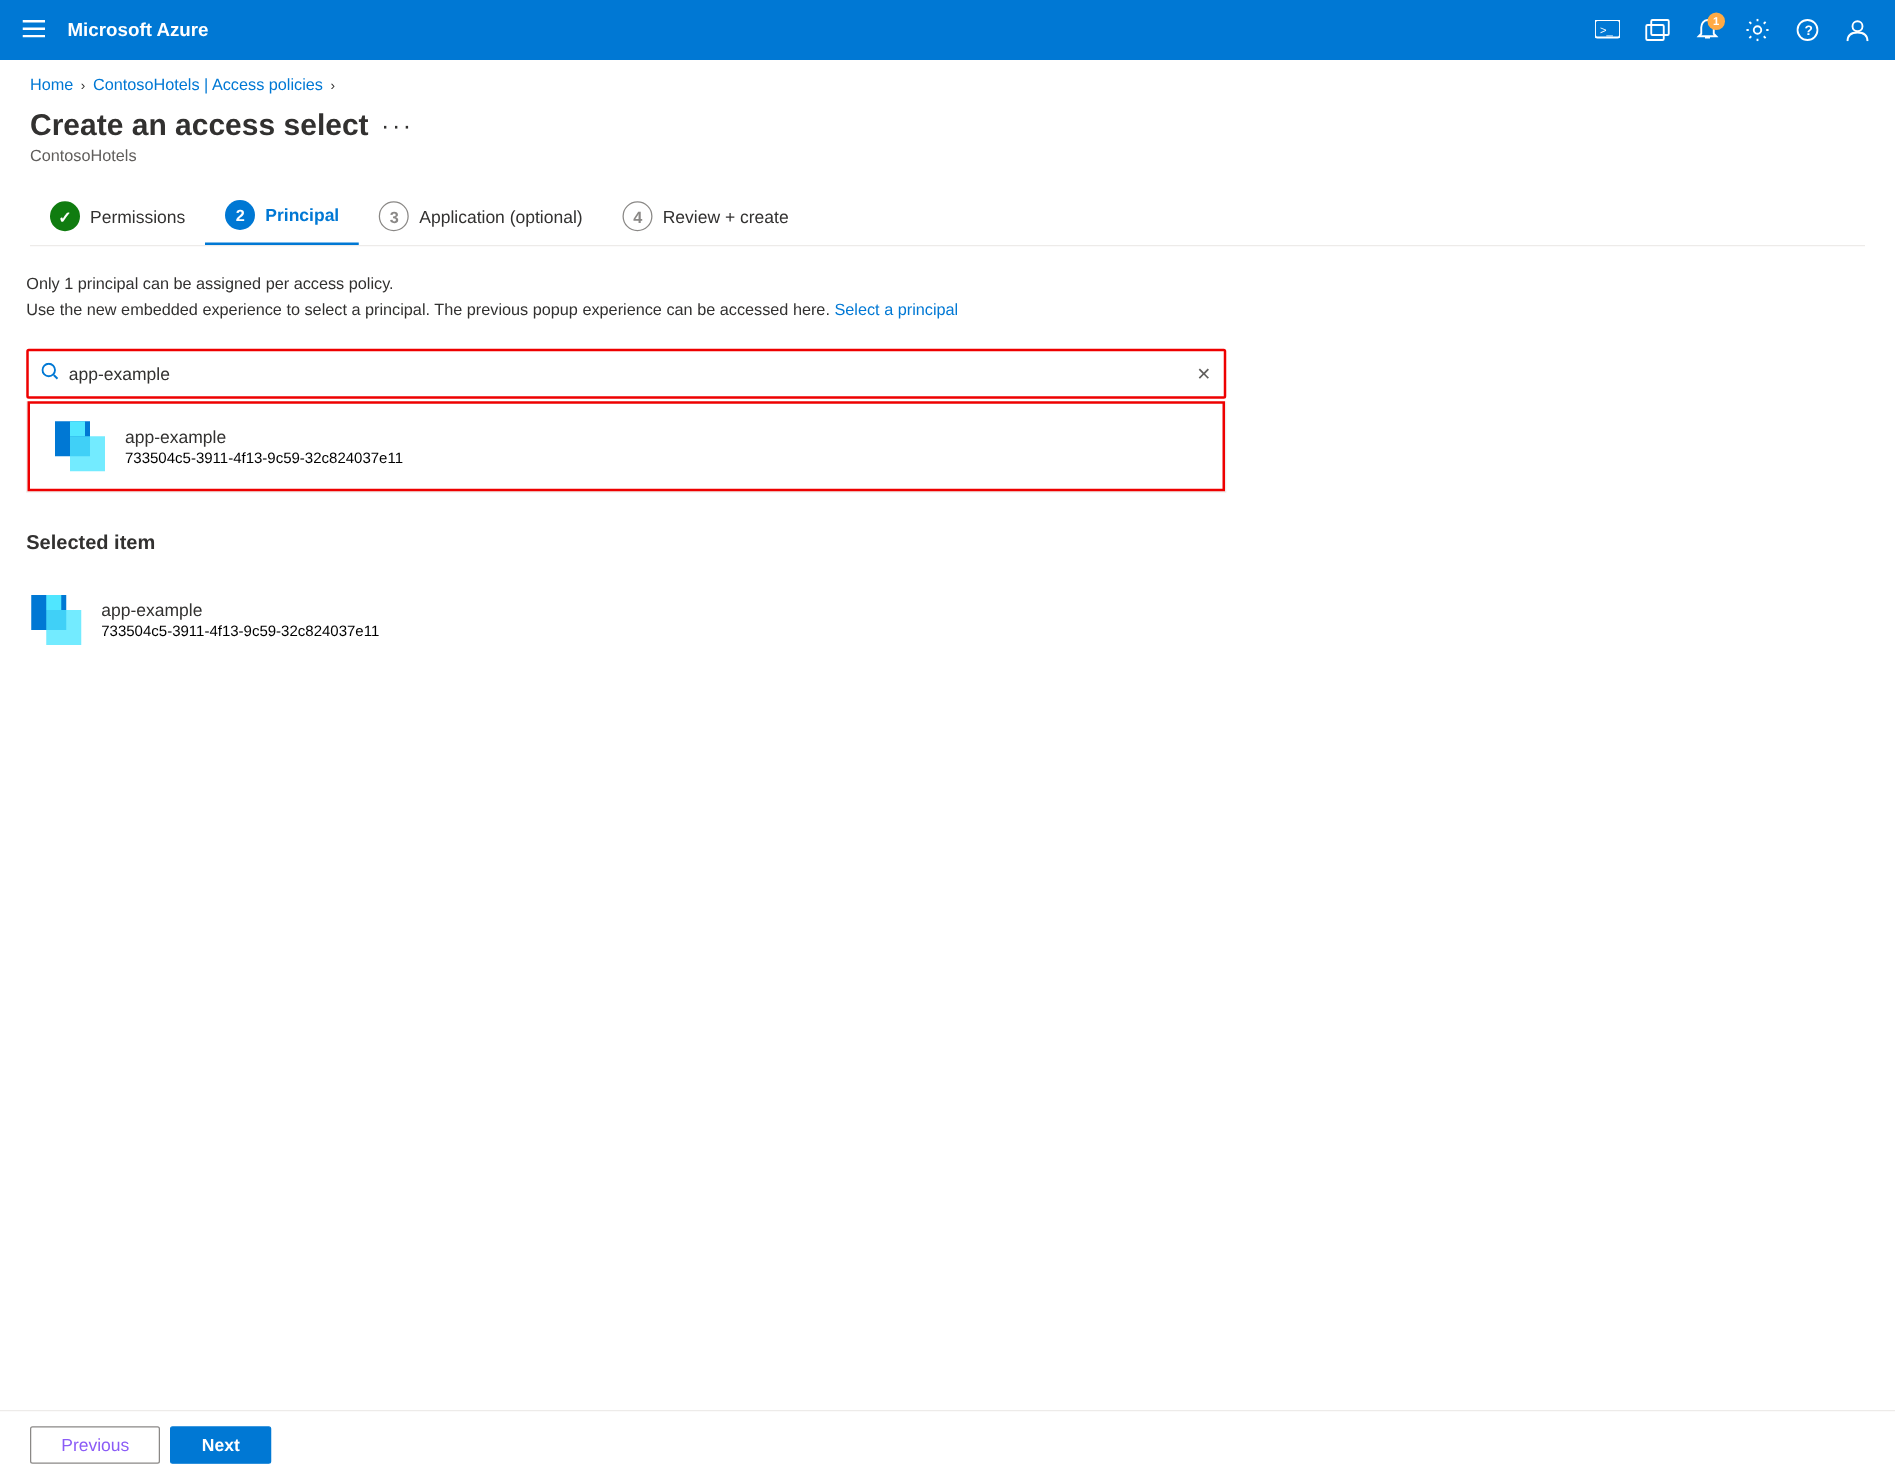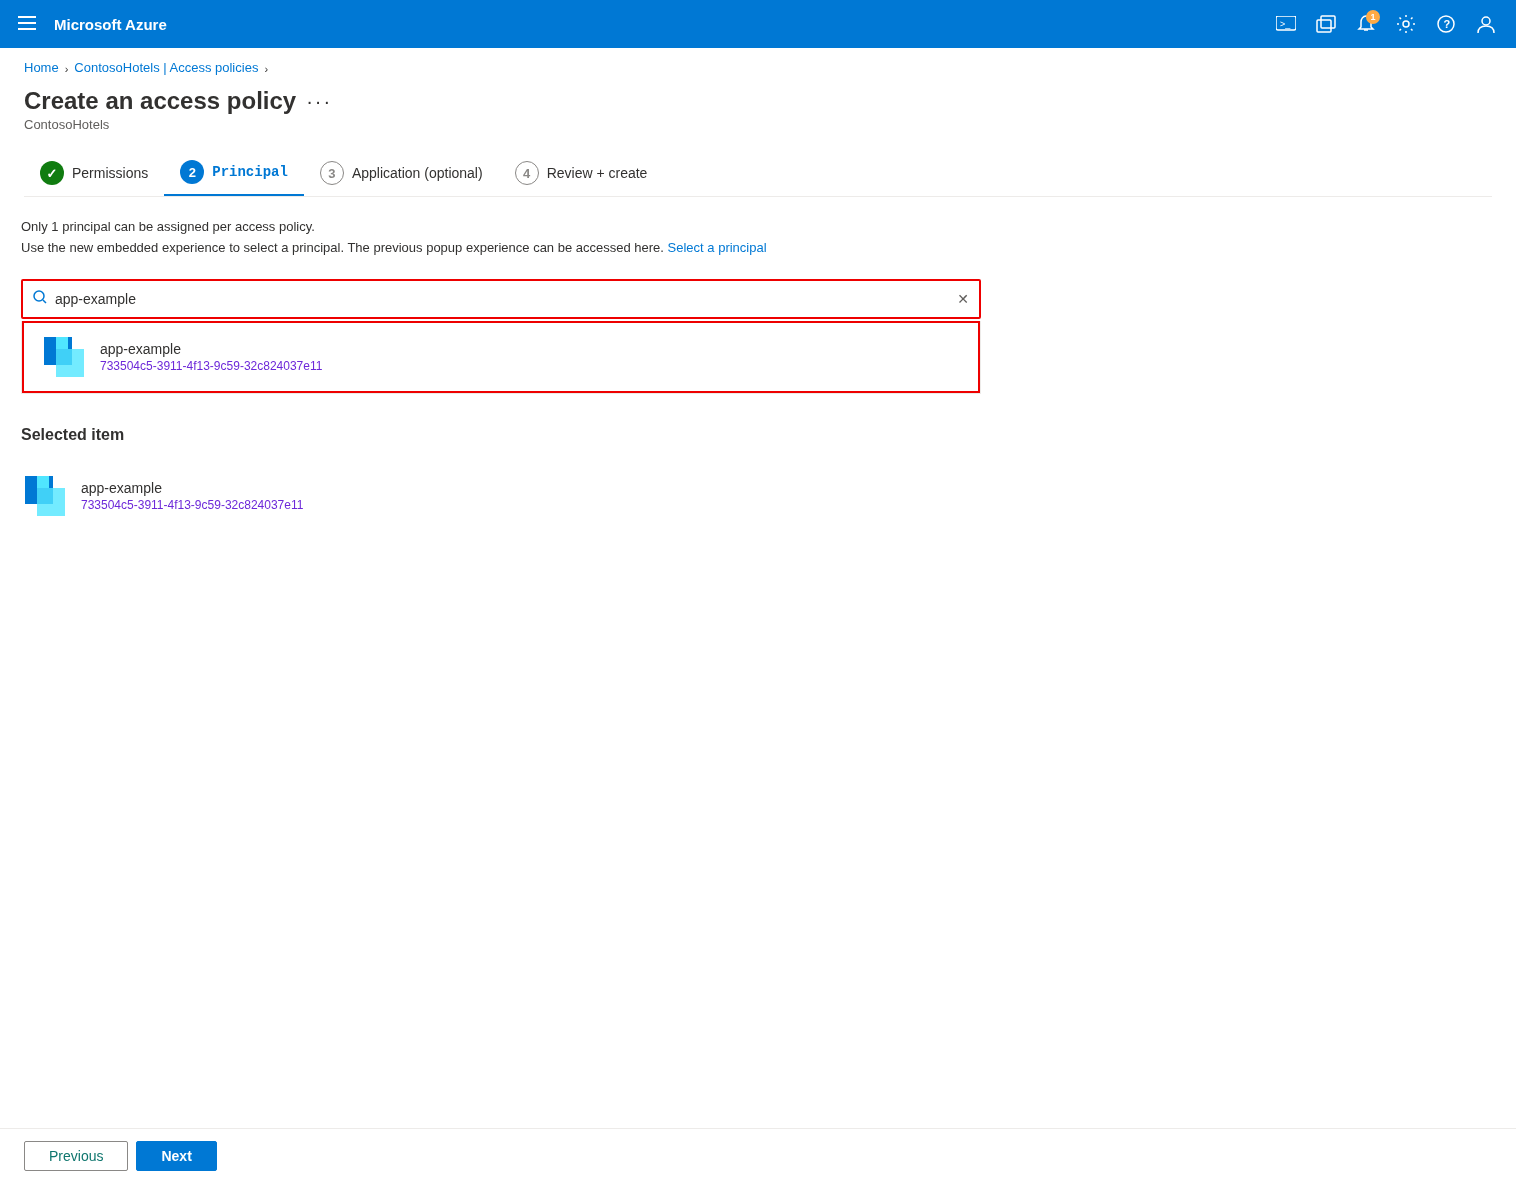--- a/index.html
+++ b/index.html
@@ -160,21 +160,20 @@
       color: #8a8886;
       background: #fff;
     }
     .step-label {
       font-size: 14px;
       font-weight: 400;
     }
     .step.active .step-label {
       font-weight: 600;
       color: #0078d4;
-      font-family: Liberation Mono, monospace;
     }
 
     
     .divider {
       border: none;
       border-top: 1px solid #edebe9;
       margin: 0 24px;
     }
 
     
@@ -254,21 +253,21 @@
       position: relative;
     }
     .result-info { flex: 1; }
     .result-name {
       font-size: 14px;
       font-weight: 400;
       color: #323130;
     }
     .result-id {
       font-size: 12px;
-      color: #6d28d9;
+      color: #000000;
       margin-top: 2px;
     }
 
     
     .selected-section {
       margin-top: 32px;
     }
     .selected-title {
       font-size: 16px;
       font-weight: 600;
@@ -292,21 +291,21 @@
       border-top: 1px solid #edebe9;
       padding: 12px 24px;
       display: flex;
       align-items: center;
       gap: 8px;
     }
     .btn-previous {
       padding: 6px 24px;
       border: 1px solid #8a8886;
       background: #fff;
-      color: #0f766e;
+      color: #8b5cf6;
       font-size: 14px;
       cursor: pointer;
       border-radius: 2px;
       font-family: inherit;
     }
     .btn-next {
       padding: 6px 24px;
       border: 1px solid #0078d4;
       background: #0078d4;
       color: #fff;
@@ -378,21 +377,21 @@
 
 <div class="breadcrumb">
   <a href="#">Home</a>
   <span class="breadcrumb-sep">›</span>
   <a href="#">ContosoHotels | Access policies</a>
   <span class="breadcrumb-sep">›</span>
 </div>
 
 <div class="page-header">
   <div class="page-title-row">
-    <h1 class="page-title">Create an access policy</h1>
+    <h1 class="page-title">Create an access select</h1>
     <span class="page-title-menu">···</span>
   </div>
   <div class="page-subtitle">ContosoHotels</div>
 </div>
 
 <div class="steps-bar">
   <div class="step">
     <div class="step-circle completed">✓</div>
     <span class="step-label">Permissions</span>
   </div>

